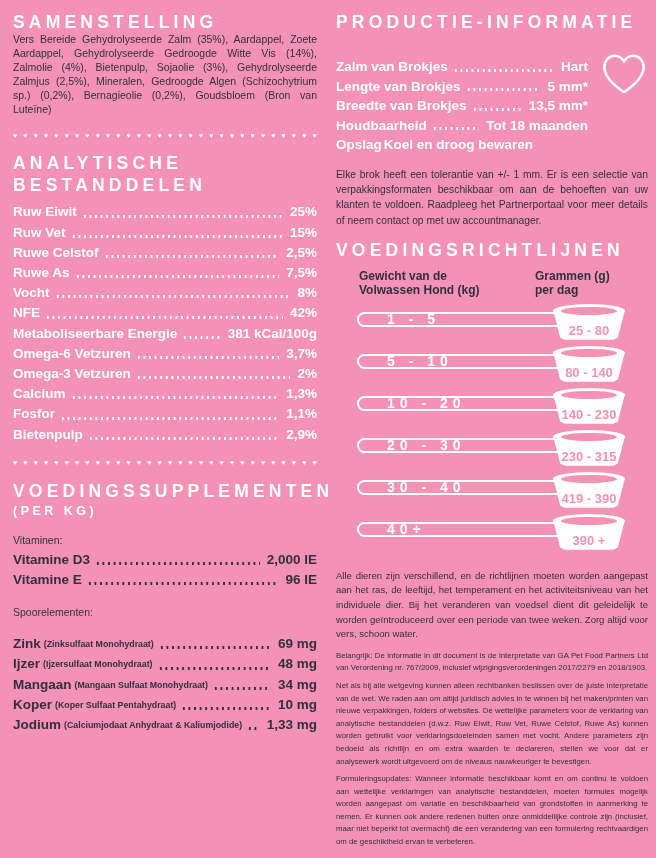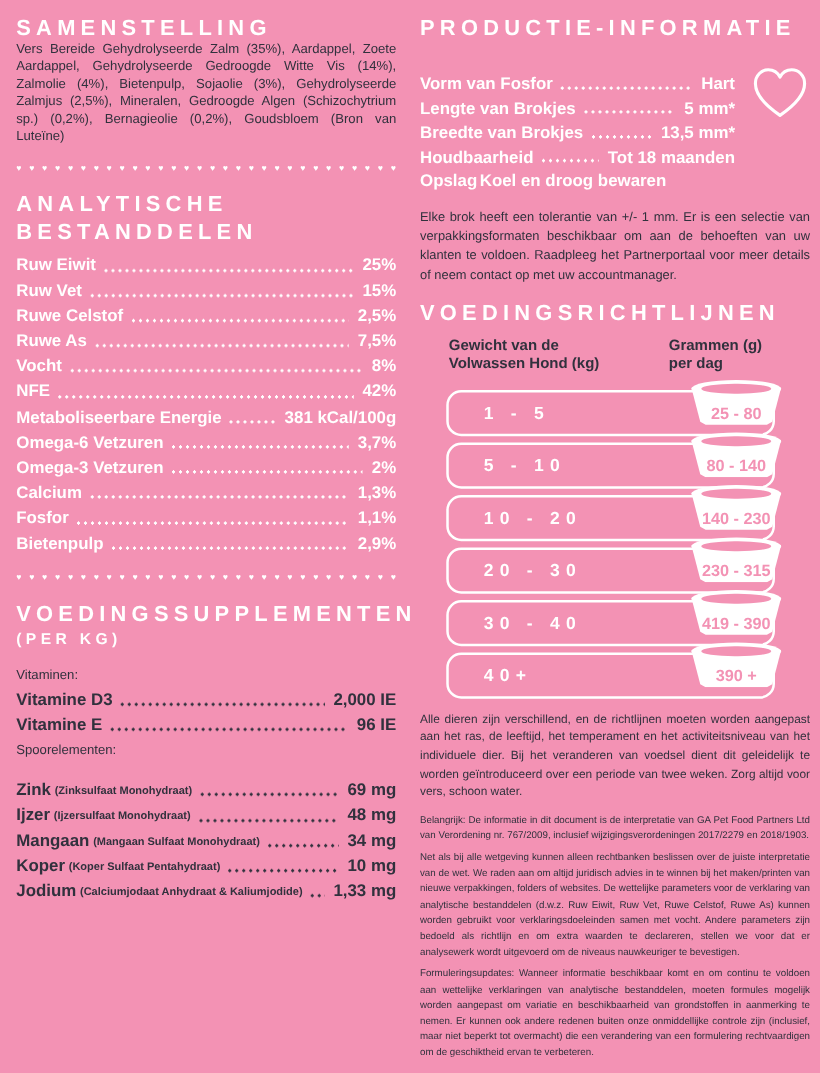--- a/index.html
+++ b/index.html
@@ -85,38 +85,38 @@
 
   
   .ingredients{}
   .div1{margin-top:16px;}
   .analytical-title{margin-top:12px;}
   .analytical-rows{margin-top:6px;}
   .div2{margin-top:14px;}
   .suppl-title{margin-top:14px;}
   .vitaminen-label{margin-top:16px;}
   .vit-rows{margin-top:4px;}
-  .spoor-label{margin-top:4px;}
+  .spoor-label{margin-top:16px;}
   .spoor-rows{margin-top:16px;}
 
   
   .prod-wrap{position:relative;margin-top:24px;}
   .prod-rows{width:252px;}
   .prod-rows .leader-row{line-height:19.6px;}
   .heart-icon{position:absolute;top:-6px;right:0;width:48px;height:48px;}
   .prod-note{margin-top:12px;font-size:10.3px;line-height:15.2px;}
   .richtlijnen-title{margin-top:12px;}
   .guide-headers{display:flex;margin-top:8px;padding-left:23px;}
   .guide-header{font-size:12px;font-weight:bold;line-height:14.5px;color:var(--dark);}
   .guide-header.h1{width:176px;}
   .guide-rows{margin-top:6px;}
   .guide-row{position:relative;height:42px;}
   .pill{
     position:absolute;left:21px;top:8px;
-    width:263px;height:37px;
+    width:263px;height:15px;
     border:2px solid var(--white);
     border-radius:12px;
     display:flex;align-items:center;
     padding-left:28px;
     z-index:0;
   }
   .pill-text{color:var(--white);font-weight:bold;font-size:14px;letter-spacing:5px;line-height:14px;}
   .bowl{position:absolute;top:0;right:23px;width:72px;height:36px;z-index:1;}
   .bowl-body{position:absolute;top:6px;left:0;right:0;bottom:0;background:var(--white);
     clip-path:polygon(0% 0%,100% 0%,90% 92%,84% 100%,16% 100%,10% 92%);}
@@ -343,21 +343,21 @@
   <div class="col-right">
     <h1 class="section-title">PRODUCTIE-INFORMATIE</h1>
 
     <div class="prod-wrap">
       <svg class="heart-icon" viewBox="0 0 50 48">
         <path d="M25 42 C 11 32.5, 4.5 24.5, 4.5 15.5 C 4.5 8.5, 9.8 4, 15.2 4 C 19.6 4, 23.2 6.5, 25 10.2 C 26.8 6.5, 30.4 4, 34.8 4 C 40.2 4, 45.5 8.5, 45.5 15.5 C 45.5 24.5, 39 32.5, 25 42 Z" fill="none" stroke="#FFFFFF" stroke-width="2.6" stroke-linejoin="round"></path>
       </svg>
       <div class="rows-white prod-rows">
 
           <div class="leader-row">
-            <span class="lbl">Vorm van Fosfor</span>
+            <span class="lbl">Zalm van Brokjes</span>
             <span class="leader"></span>
             <span class="val">Hart</span>
           </div>
 
           <div class="leader-row">
             <span class="lbl">Lengte van Brokjes</span>
             <span class="leader"></span>
             <span class="val">5 mm*</span>
           </div>
 

